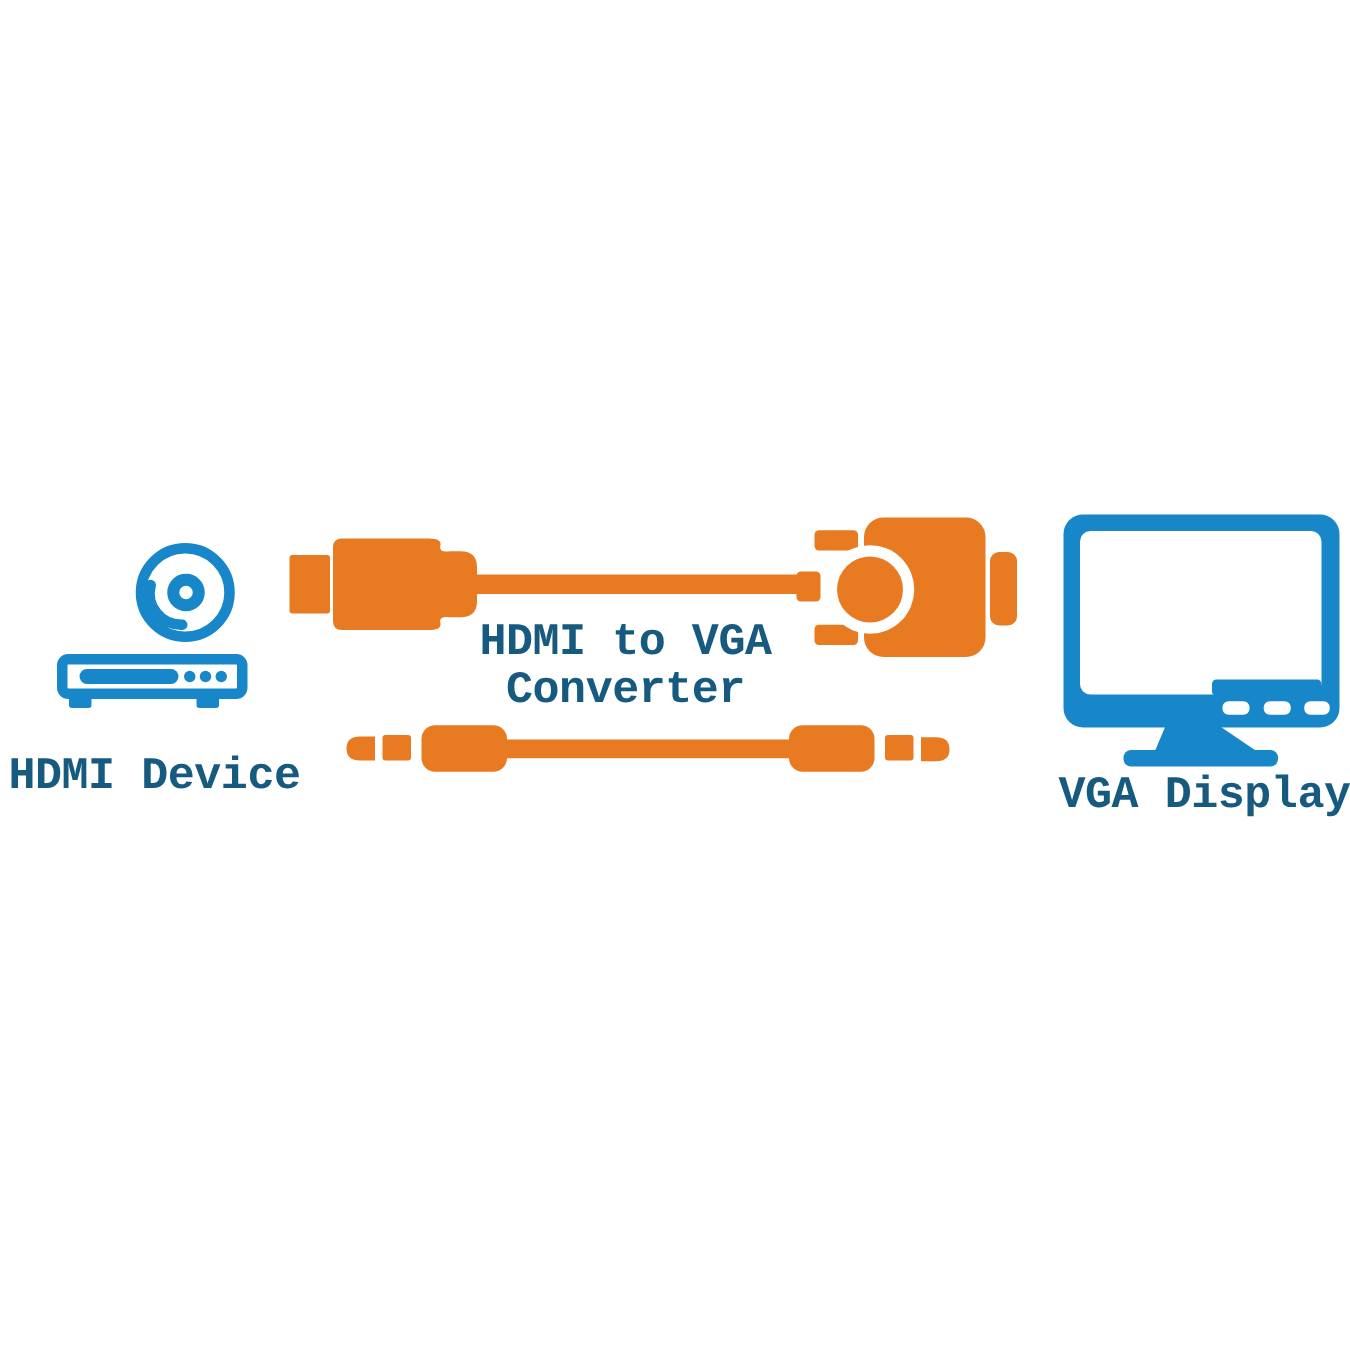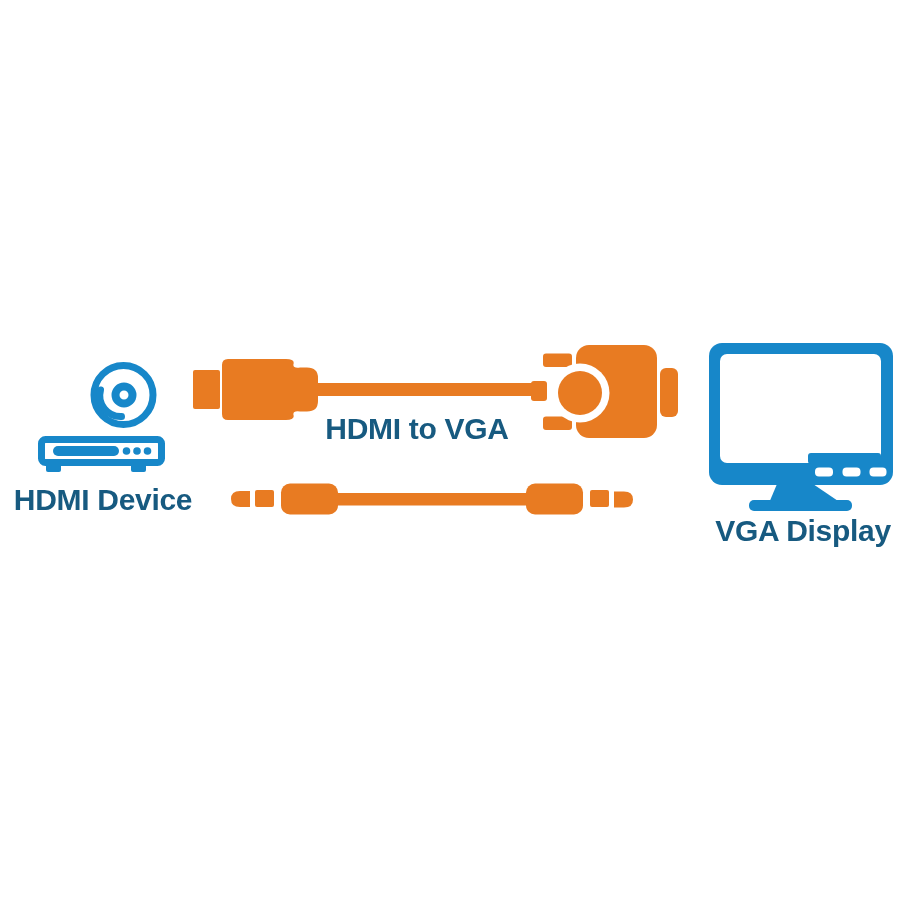--- a/index.html
+++ b/index.html
@@ -17,22 +17,23 @@
   .stroke-blue{stroke:var(--icon-blue,#1787c9);fill:none;}
   .label{
     position:absolute;
     color:var(--label-blue,#175a80);
     font-weight:700;
     font-size:30px;
     letter-spacing:-0.3px;
     text-align:center;
     line-height:32px;
     white-space:nowrap;
+    font-family:Liberation Mono, monospace;
   }
-  .label-hdmi-device{left:0px;top:484px;width:206px;}
+  .label-hdmi-device{left:0px;top:502px;width:206px;}
   .label-converter{left:267px;top:413px;width:300px;}
   .label-audio{left:243px;top:516px;width:400px;}
   .label-vga{left:703px;top:515px;width:200px;}
 </style>
 </head>
 <body>
 
 <div class="canvas">
 
   <svg class="scene" width="900" height="900" viewBox="0 0 900 900">
@@ -89,18 +90,19 @@
       <rect class="fill-white" x="869.5" y="467.5" width="17" height="9" rx="4"></rect>
       <polygon class="fill-blue" points="777,484 813,484 841,503 769,503"></polygon>
       <rect class="fill-blue" x="749" y="500" width="103" height="11" rx="5"></rect>
     </g>
   </svg>
 
   <div class="label label-hdmi-device">HDMI Device</div>
 
   <div class="label label-converter">
     <div>HDMI to VGA</div>
+    <div>Converter</div>
   </div>
 
 
   <div class="label label-vga">VGA Display</div>
 
 </div>
 
 </body></html>

